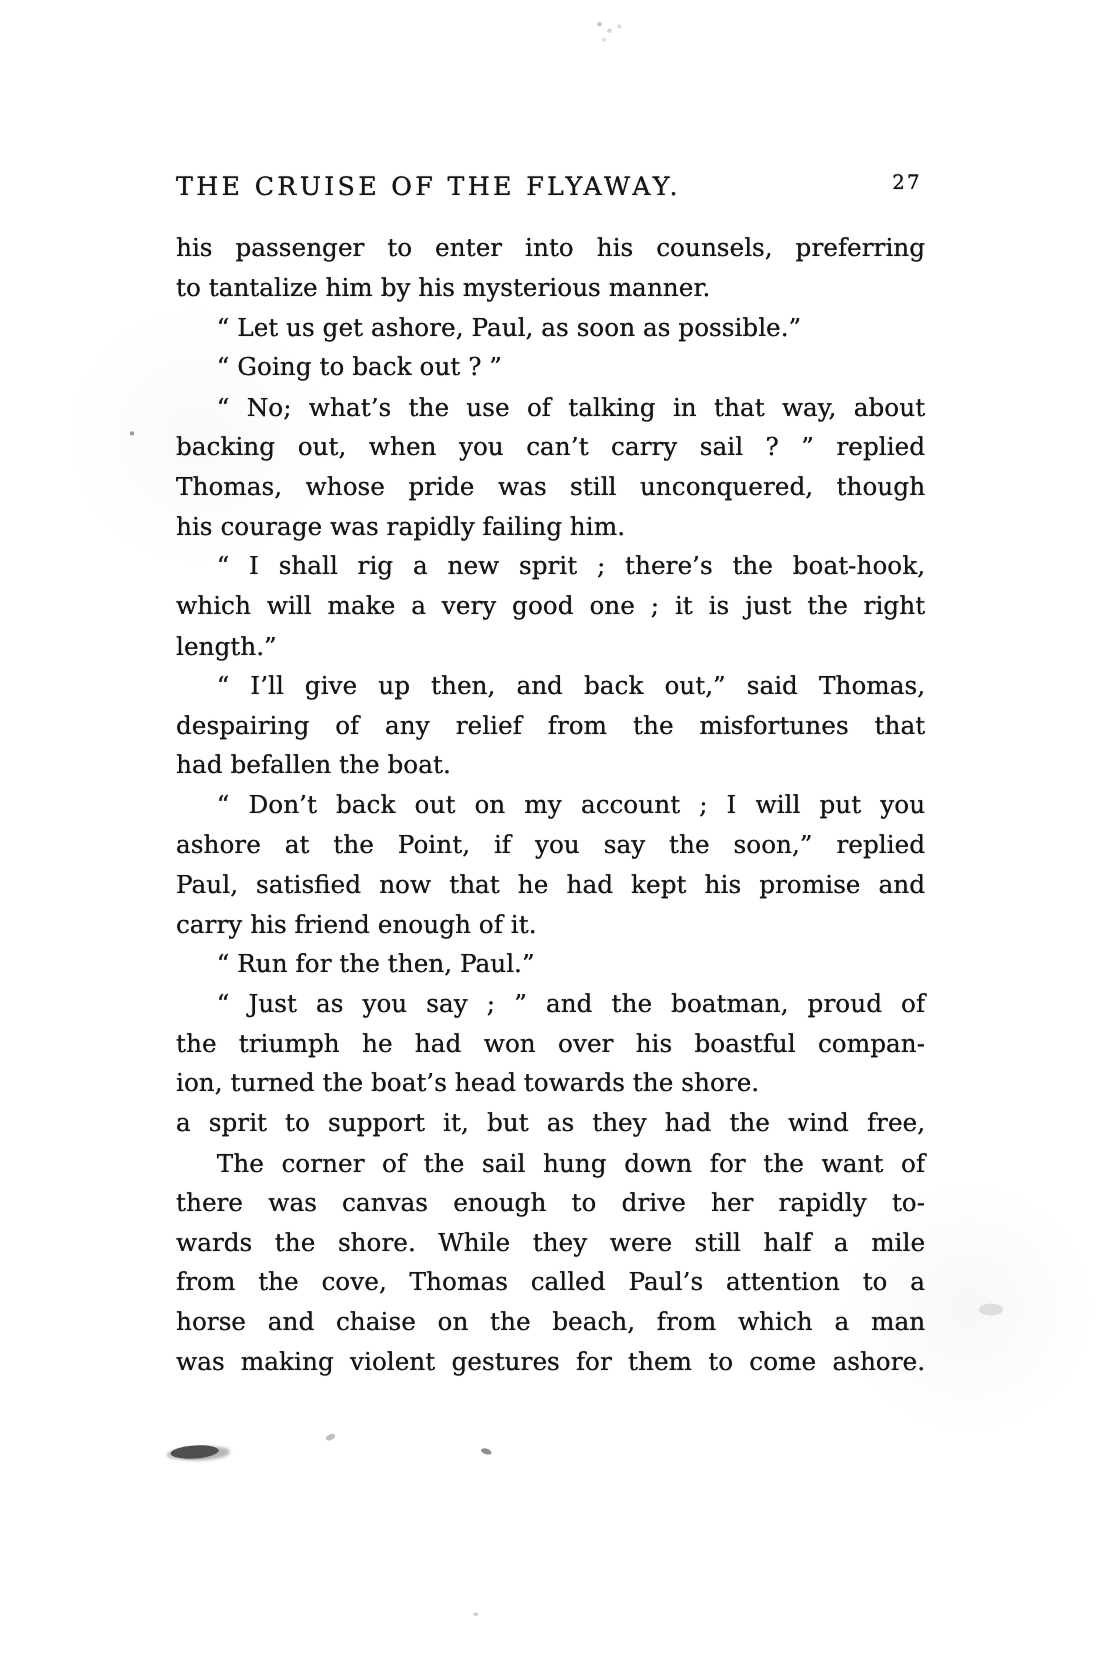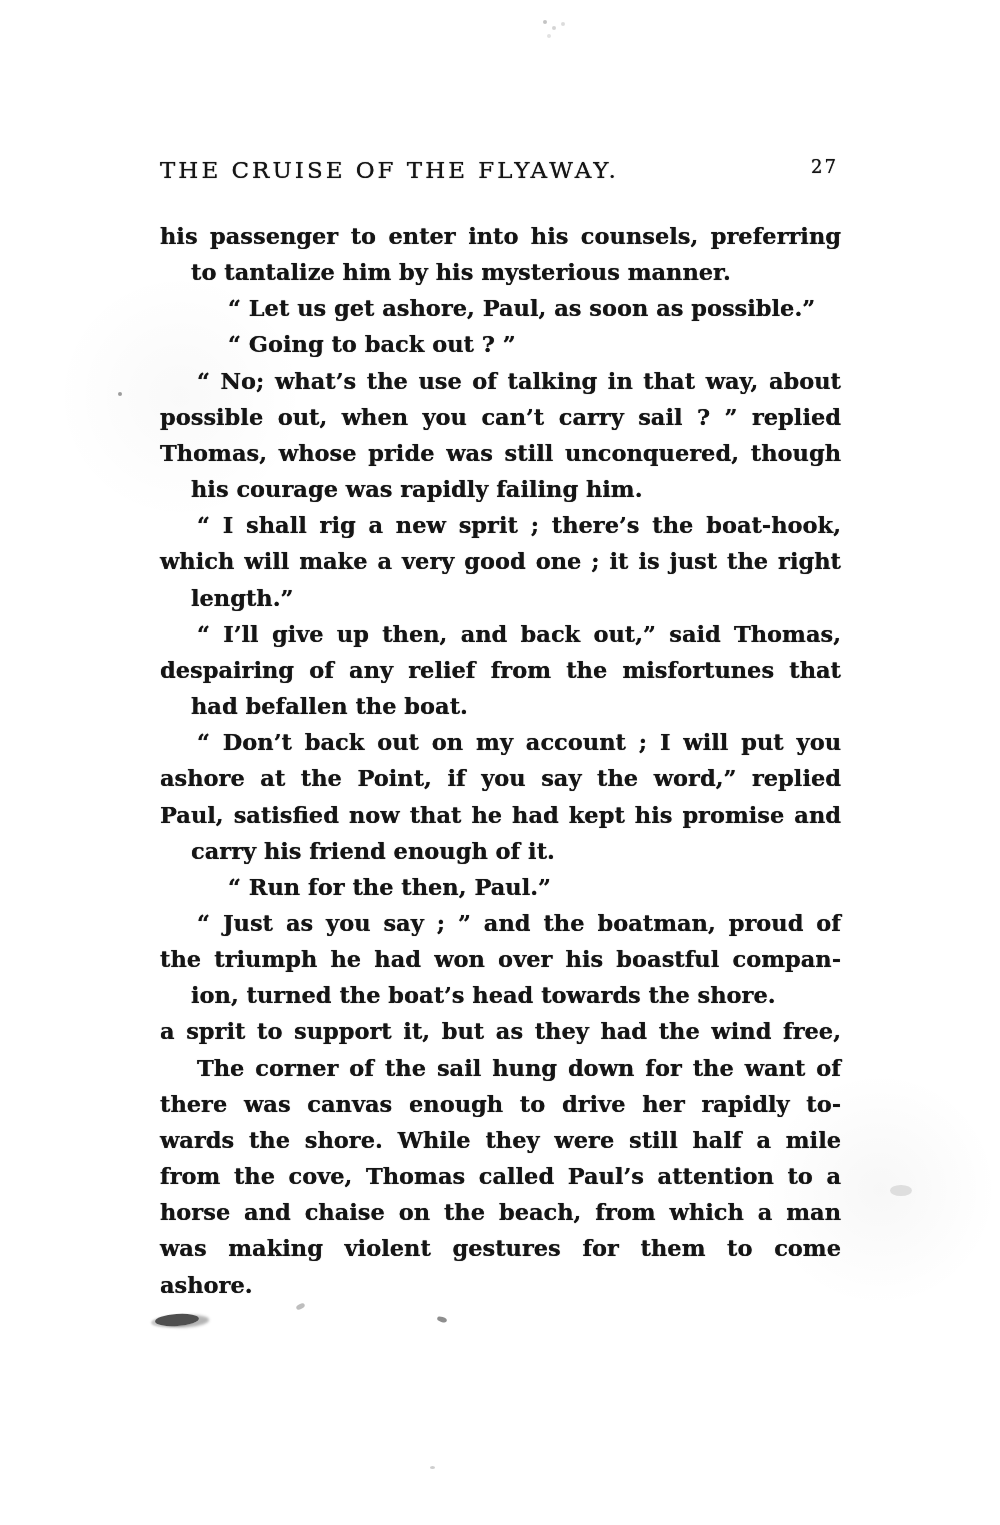--- a/index.html
+++ b/index.html
@@ -42,33 +42,32 @@
     position: absolute;
     right: 2px;
     top: -1px;
     font-size: 18px;
     letter-spacing: 2px;
     text-shadow: 0 0 0.8px rgba(0,0,0,0.85);
   }
   .body-text {
     position: absolute;
     left: 160px;
-    top: 218px;
+    top: 208px;
     width: 681px;
-    font-weight: bold;
   }
   .ln {
     font-size: 22.5px;
     line-height: 36.15px;
     text-align: justify;
     text-align-last: justify;
     text-shadow: 0 0 0.7px rgba(0,0,0,0.8);
     white-space: normal;
   }
-  .ln.end { text-align-last: left; margin-left: 31px; }
+  .ln.end { text-align-last: left; }
   .ln.ind { padding-left: 37px; }
   .artifacts { position: absolute; inset: 0; pointer-events: none; }
   .artifact { position: absolute; border-radius: 50%; }
   .smudge-main {
     left: 155px; top: 1314px; width: 44px; height: 12px;
     background: rgba(35,35,35,0.8);
     transform: rotate(-4deg);
     box-shadow: 10px 2px 3px rgba(40,40,40,0.35), -4px 1px 2px rgba(40,40,40,0.25);
   }
   .speck-a { left: 437px; top: 1317px; width: 10px; height: 5px; background: rgba(30,30,30,0.5); transform: rotate(18deg); }
@@ -87,31 +86,31 @@
     <div class="running-title">THE CRUISE OF THE FLYAWAY.</div>
     <div class="page-number">27</div>
   </div>
 
   <div class="body-text">
     <div class="ln">his passenger to enter into his counsels, preferring</div>
     <div class="ln end">to tantalize him by his mysterious manner.</div>
     <div class="ln end ind">“ Let us get ashore, Paul, as soon as possible.”</div>
     <div class="ln end ind">“ Going to back out ? ”</div>
     <div class="ln ind">“ No; what’s the use of talking in that way, about</div>
-    <div class="ln">possible out, when you can’t carry sail ? ” replied</div>
+    <div class="ln">backing out, when you can’t carry sail ? ” replied</div>
     <div class="ln">Thomas, whose pride was still unconquered, though</div>
     <div class="ln end">his courage was rapidly failing him.</div>
     <div class="ln ind">“ I shall rig a new sprit ; there’s the boat-hook,</div>
     <div class="ln">which will make a very good one ; it is just the right</div>
     <div class="ln end">length.”</div>
     <div class="ln ind">“ I’ll give up then, and back out,” said Thomas,</div>
     <div class="ln">despairing of any relief from the misfortunes that</div>
     <div class="ln end">had befallen the boat.</div>
     <div class="ln ind">“ Don’t back out on my account ; I will put you</div>
-    <div class="ln">ashore at the Point, if you say the word,” replied</div>
+    <div class="ln">ashore at the Point, if you say the soon,” replied</div>
     <div class="ln">Paul, satisfied now that he had kept his promise and</div>
     <div class="ln end">carry his friend enough of it.</div>
     <div class="ln end ind">“ Run for the then, Paul.”</div>
     <div class="ln ind">“ Just as you say ; ” and the boatman, proud of</div>
     <div class="ln">the triumph he had won over his boastful compan-</div>
     <div class="ln end">ion, turned the boat’s head towards the shore.</div>
     <div class="ln">a sprit to support it, but as they had the wind free,</div>
     <div class="ln ind">The corner of the sail hung down for the want of</div>
     <div class="ln">there was canvas enough to drive her rapidly to-</div>
     <div class="ln">wards the shore.  While they were still half a mile</div>

